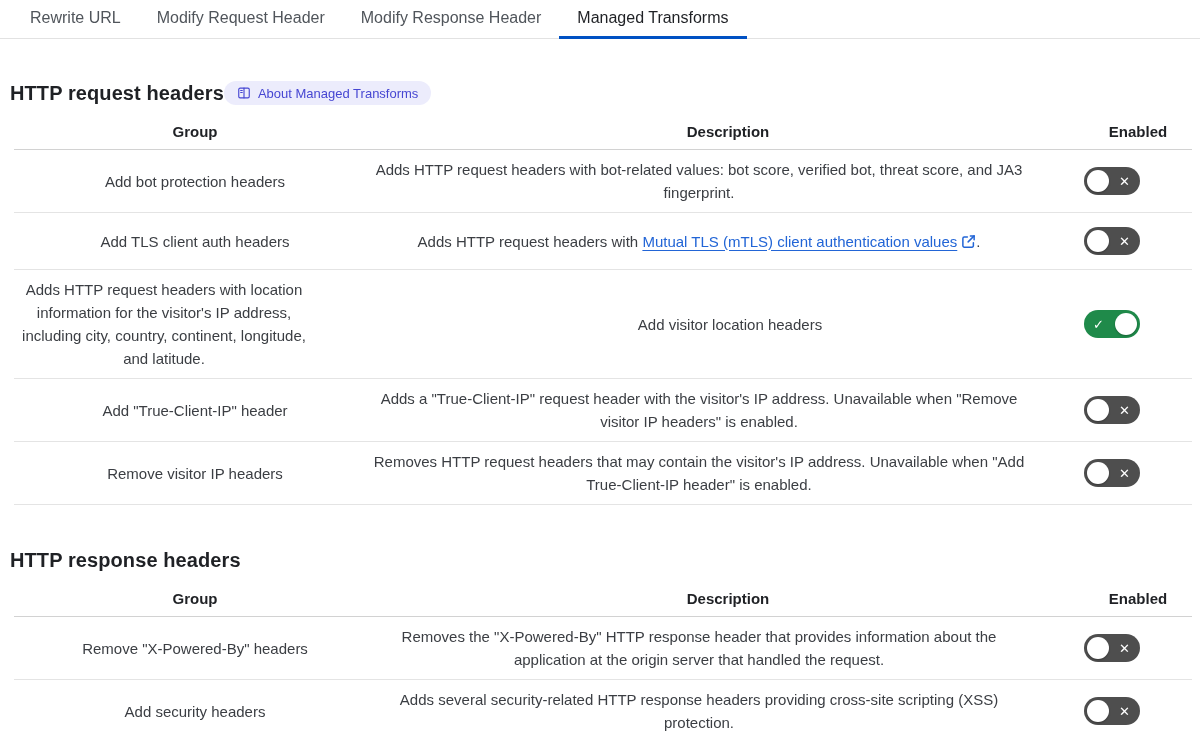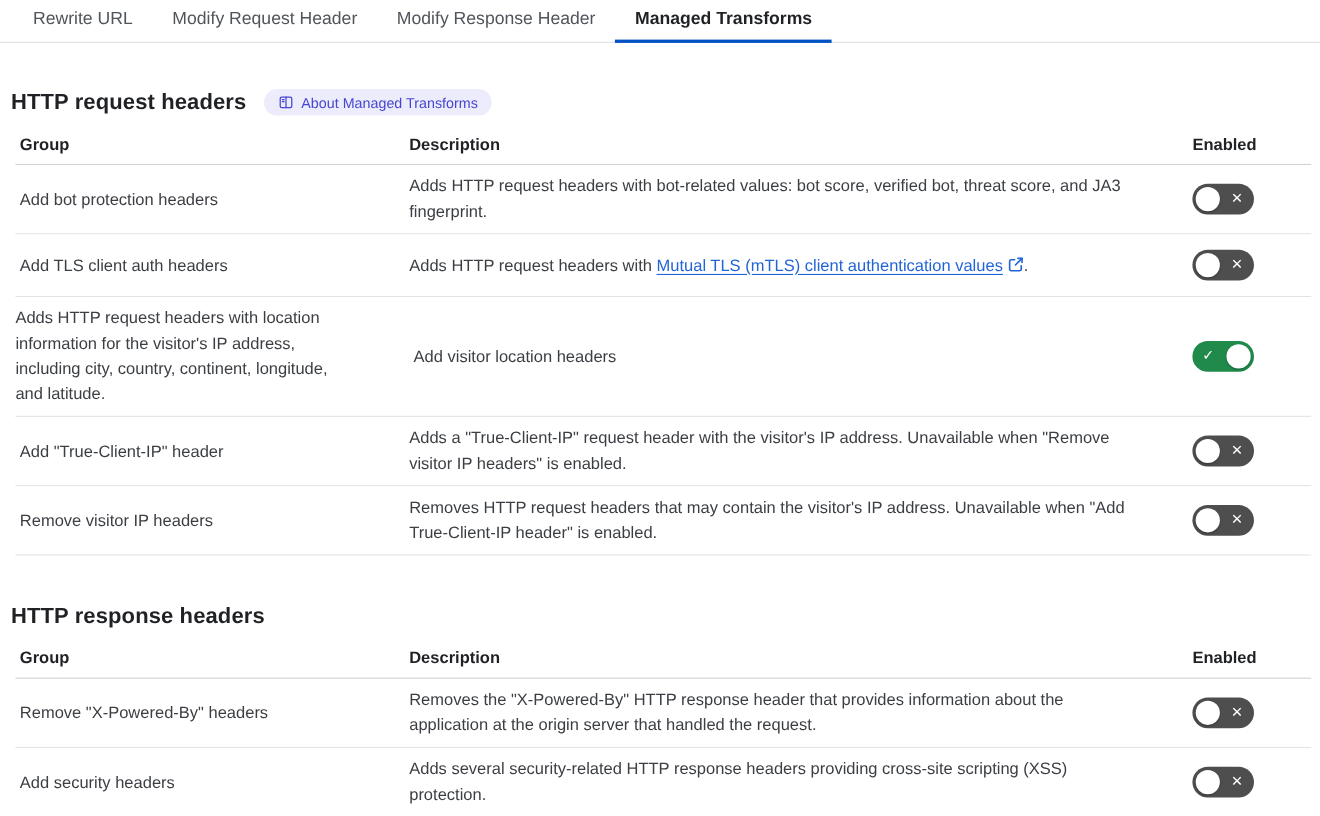--- a/index.html
+++ b/index.html
@@ -27,36 +27,36 @@
     border-bottom:1px solid #e2e2e2;
     height:39px;padding-left:12px;
   }
   .tab{
     display:flex;align-items:center;
     padding:0 18px;font-size:16px;color:#50555b;
     cursor:pointer;border-bottom:3px solid transparent;
     margin-bottom:-1px;white-space:nowrap;
   }
   .tab.active{
-    color:var(--text-dark);font-weight:700;
+    color:var(--text-dark);font-weight:400;
     border-bottom-color:var(--accent-blue);
   }
   
   .section{padding-left:10px;margin-top:42px;}
-  .section-head{display:flex;align-items:center;gap:16px;}
+  .section-head{display:flex;align-items:center;}
   .section-title{font-size:20px;font-weight:700;color:var(--text-dark);letter-spacing:.1px;}
   .badge{
     display:inline-flex;align-items:center;gap:7px;
     background:var(--badge-bg);color:var(--badge-text);
     font-size:13px;border-radius:14px;padding:5px 13px;
     cursor:pointer;line-height:1;text-align:center;
   }
   .badge svg{display:block;}
   
-  .table{width:1178px;margin-left:4px;margin-top:14px;}
+  .table{width:1178px;margin-left:4px;margin-top:14px;text-align:center;}
   .thead,.trow{
     display:grid;
     grid-template-columns:358px minmax(0,1fr) 108px;
     align-items:center;
   }
   .thead{
     border-bottom:1px solid var(--head-border);
     padding-bottom:9px;padding-top:4px;
   }
   .th{font-size:15px;font-weight:700;color:var(--text-dark);}

